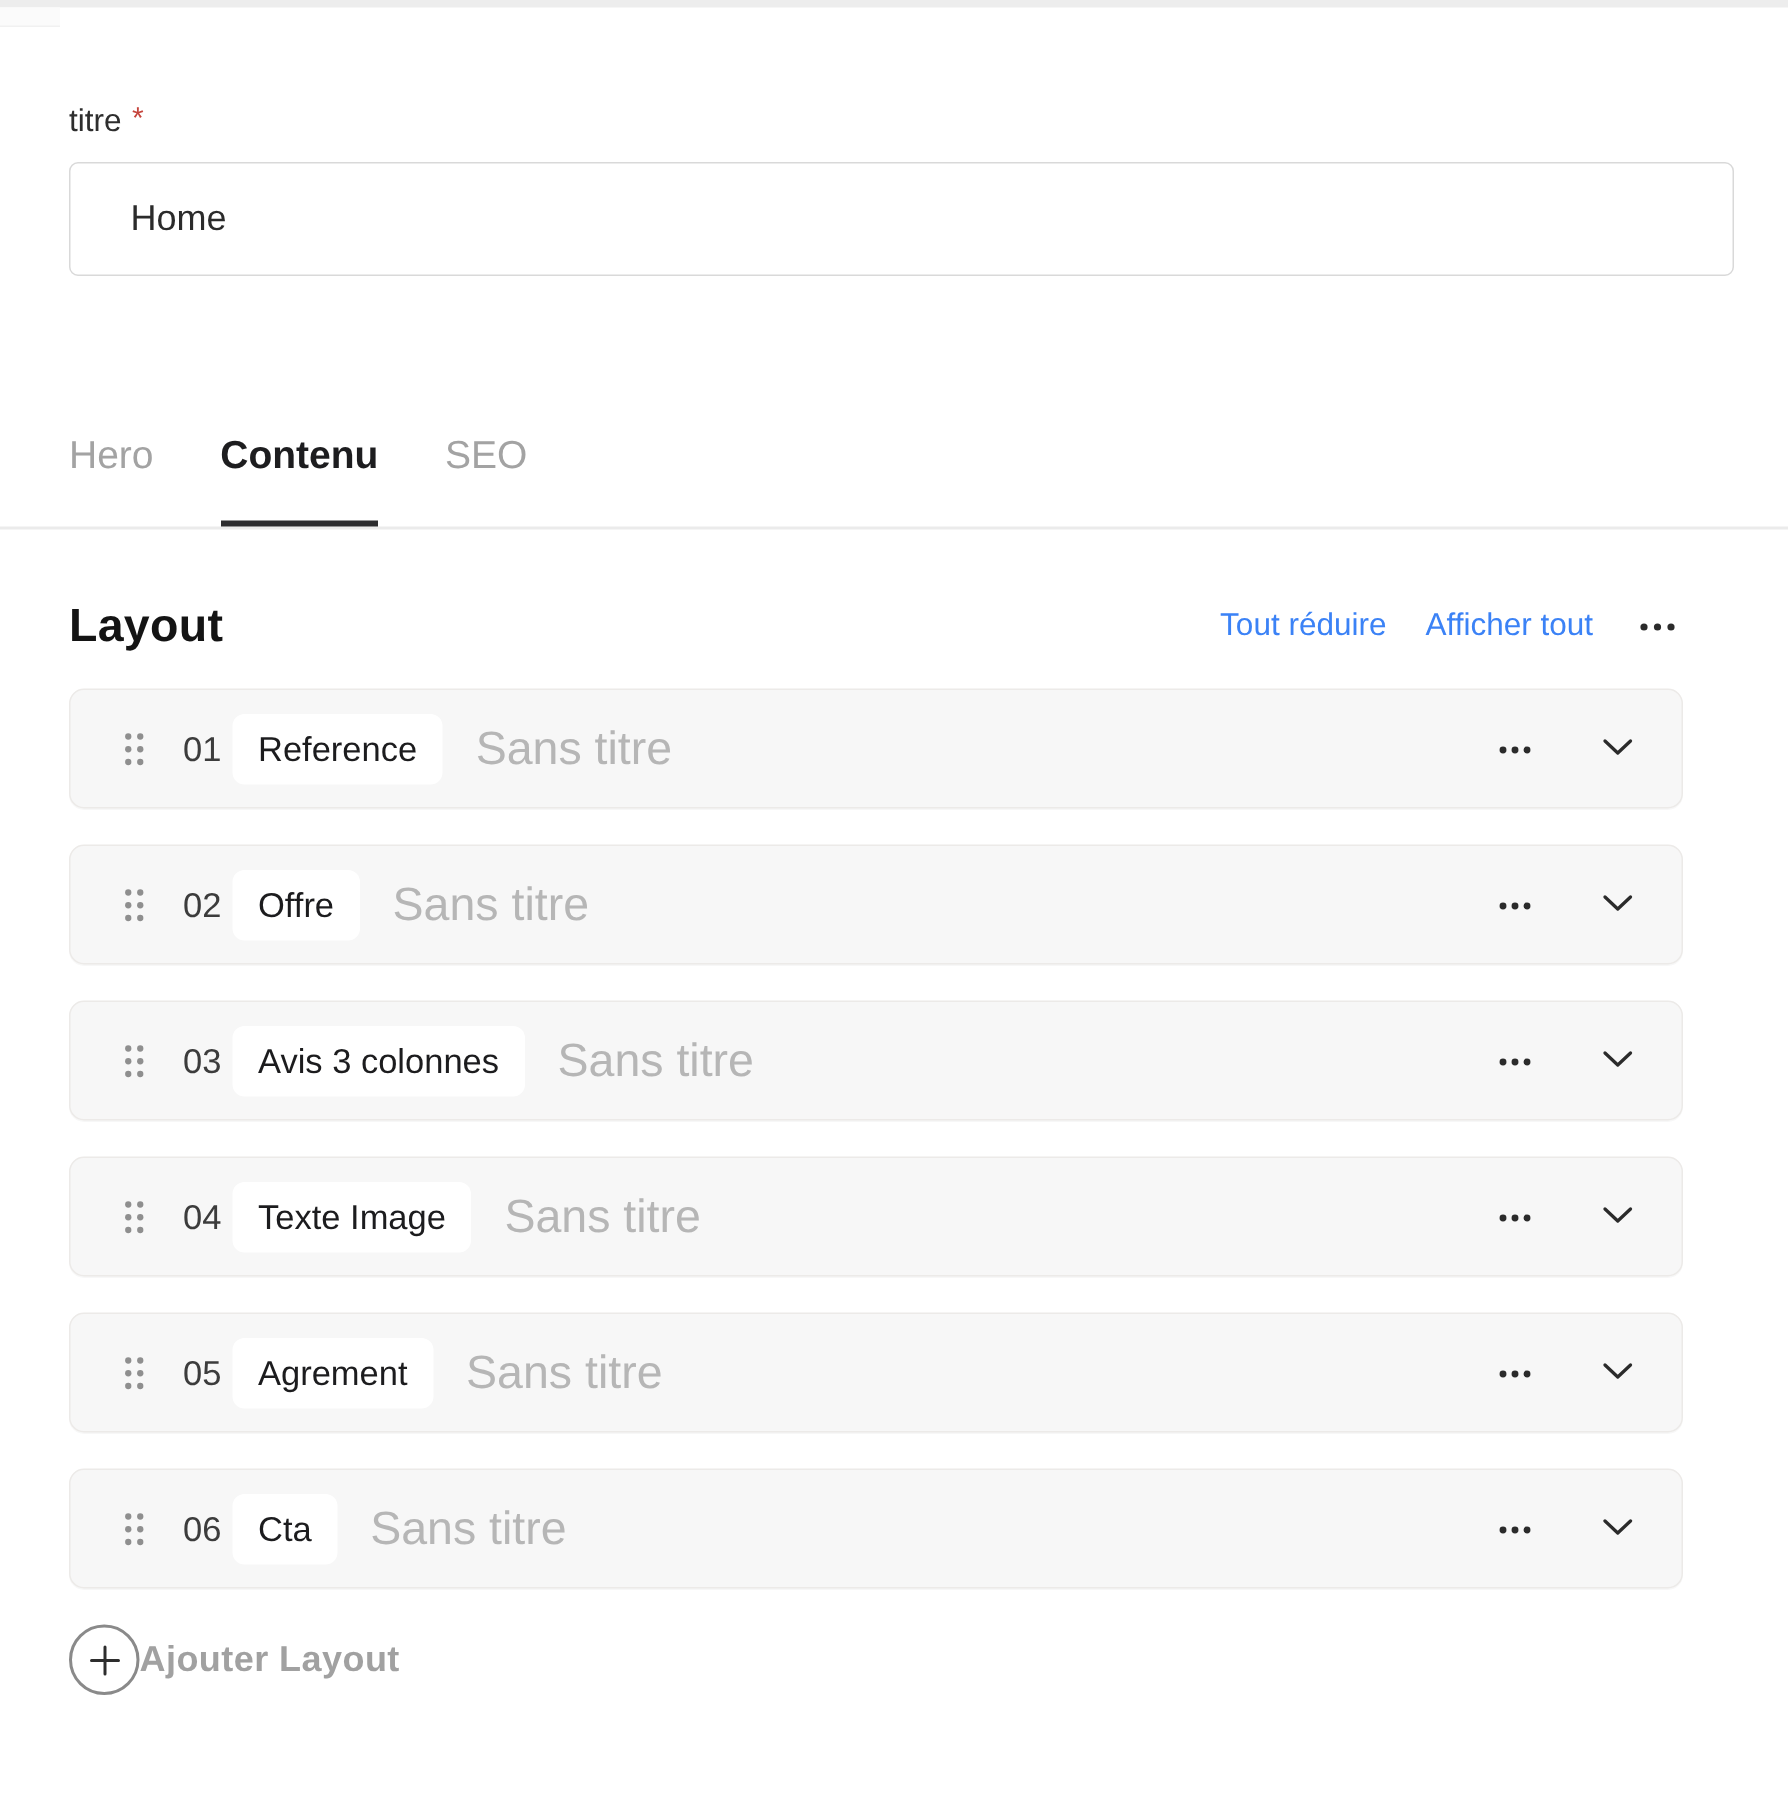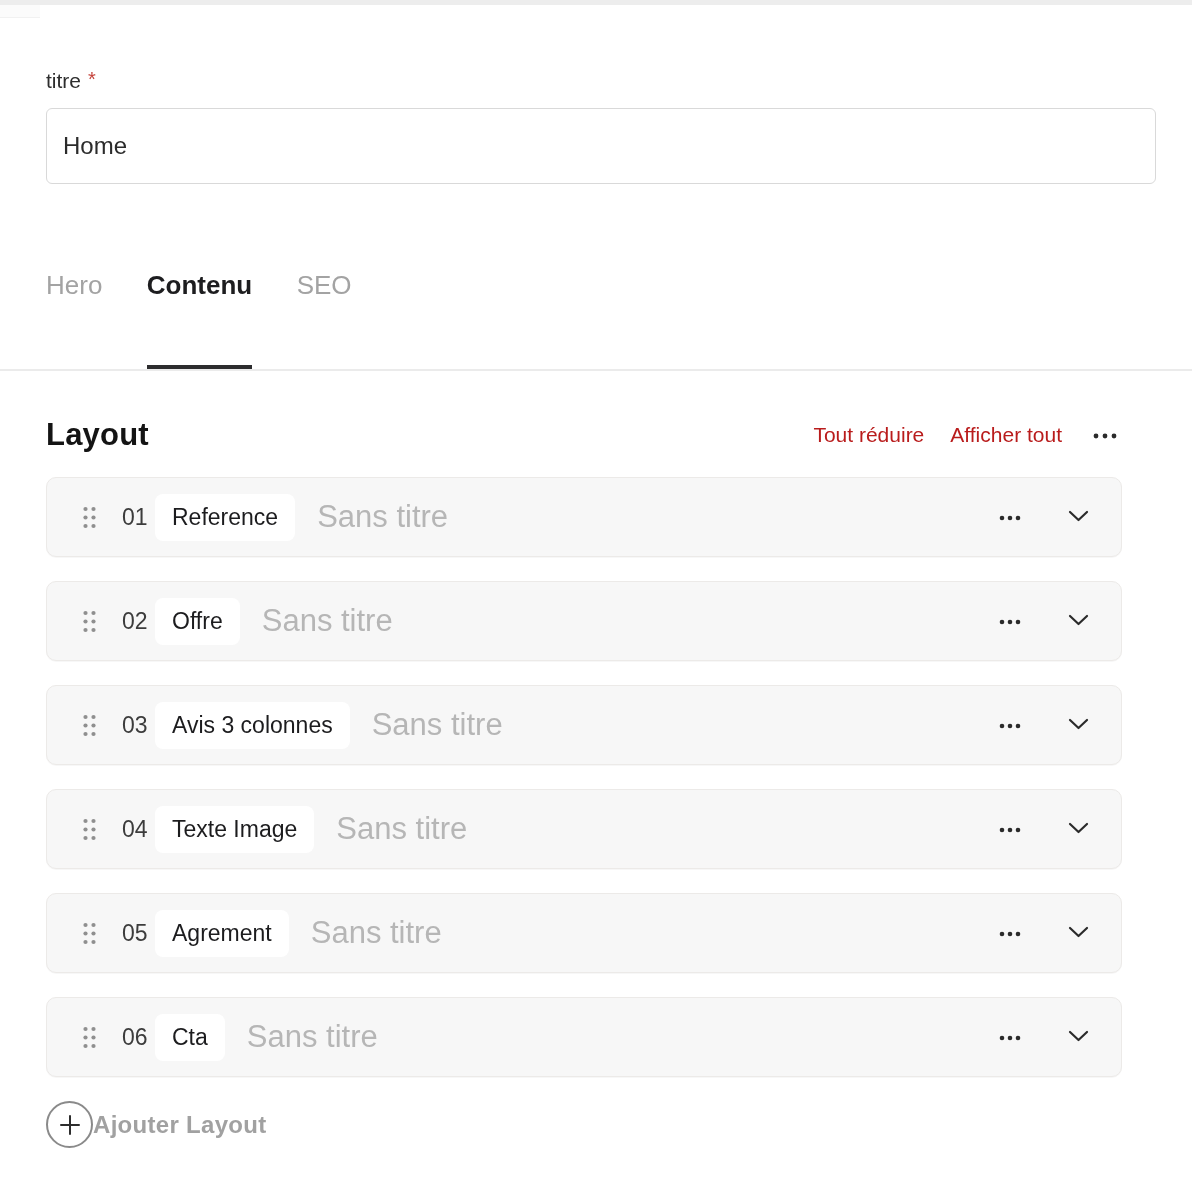--- a/index.html
+++ b/index.html
@@ -22,55 +22,56 @@
 
   
   .field-label-row { margin-top: 68px; font-size: 21px; color: #2e2e2e; }
   .field-label { display: inline-block; }
   .required-mark { color: #c5443c; margin-left: 7px; font-size: 20px; vertical-align: 2px; }
   .title-input {
     display: block; margin-top: 15px;
     width: 1110px; height: 76px;
     border: 1px solid #d9d9d9; border-radius: 6px;
     background: #fff; font-size: 24px; color: #2b2b2b;
-    padding: 0 0 0 16px;
+    padding: 0 0 0 40px;
     font-family: "Liberation Sans", sans-serif;
     outline: none;
   }
 
   
   .tabs {
     margin-top: 86px;
     margin-left: -46px; padding-left: 46px;
     border-bottom: 2px solid #ebebeb;
     width: 1192px;
   }
   .tab {
     display: inline-block;
     margin-right: 40px;
     font-size: 26px;
     color: #a3a3a3;
-    padding-bottom: 68px;
+    padding-bottom: 32px;
     cursor: pointer;
+    margin-top: 18px;
   }
   .tab.active {
     color: #1d1d1f;
     font-weight: 600;
     box-shadow: inset 0 -4px 0 #2c2c2e;
   }
 
   
   .section-header {
     margin-top: 46px;
     width: 1076px;
     display: flex; align-items: center; justify-content: space-between;
   }
   .section-title { font-size: 31px; font-weight: 700; color: #141414; letter-spacing: 0.2px; }
   .section-actions { display: flex; align-items: center; gap: 26px; }
-  .action-link { font-size: 21px; color: #b91c1c; cursor: pointer; }
+  .action-link { font-size: 21px; color: #3b82f6; cursor: pointer; }
   .icon-btn { background: none; border: none; cursor: pointer; display: flex; align-items: center; padding: 4px; }
 
   
   .rows { margin-top: 24px; }
   .layout-row {
     width: 1076px; height: 80px;
     background: #f7f7f7;
     border: 1px solid #eceae8;
     border-radius: 10px;
     box-shadow: 0 1px 0 rgba(0,0,0,0.03);

